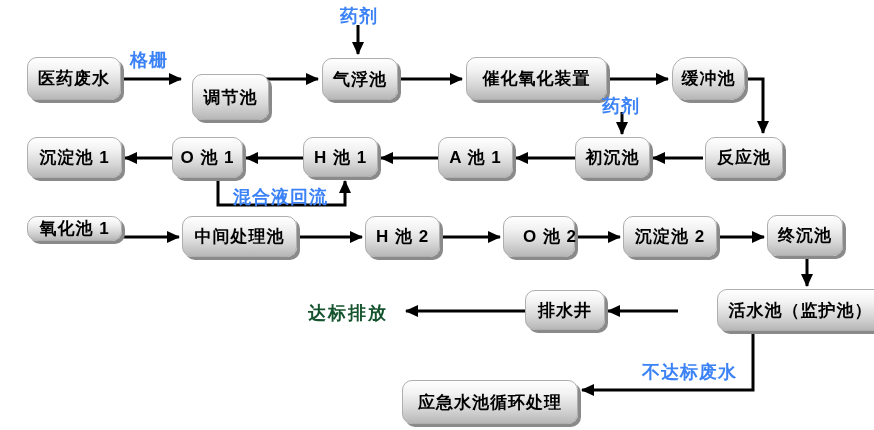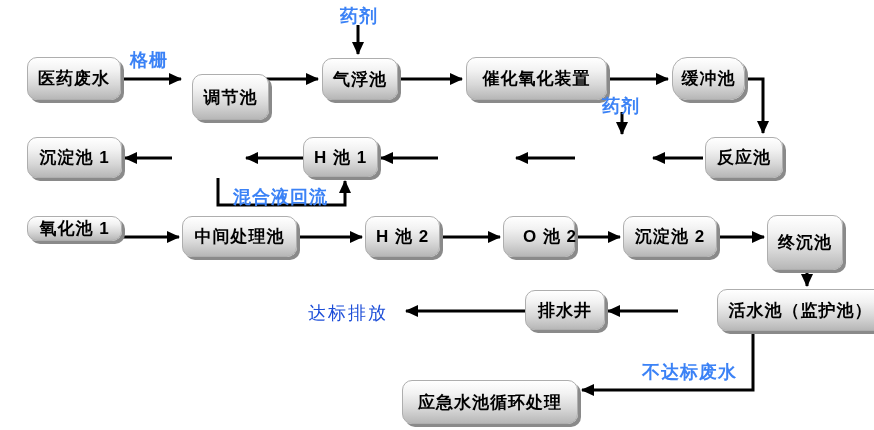--- a/index.html
+++ b/index.html
@@ -26,21 +26,21 @@
     text-align:right;
   }
   .edge-label{
     position:absolute;
     font-weight:bold;color:#3b82f6;
     font-size:18px;letter-spacing:1px;
     white-space:nowrap;
   }
   .terminal-label{
     position:absolute;
-    font-weight:normal;color:#1d4ed8;
+    font-weight:bold;color:#14532d;
     font-size:18px;letter-spacing:2px;
     white-space:nowrap;
   }
 </style>
 </head>
 <body>
 
 <div id="canvas">
 
   <svg id="arrows" xmlns="http://www.w3.org/2000/svg" viewBox="0 0 874 430">
@@ -73,29 +73,32 @@
     <polyline points="753,331 753,390 582,390" marker-end="url(#ah)"></polyline>
   </svg>
 
   <div class="node" style="left:27px;top:57px;width:94px;height:43px;">医药废水</div>
   <div class="node" style="left:192px;top:58px;width:77px;height:46px;margin-top:16px;">调节池</div>
   <div class="node" style="left:322px;top:58px;width:76px;height:42px;">气浮池</div>
   <div class="node" style="left:466px;top:57px;width:141px;height:43px;">催化氧化装置</div>
   <div class="node" style="left:672px;top:57px;width:73px;height:43px;border-radius:15px;">缓冲池</div>
 
   <div class="node" style="left:27px;top:137px;width:95px;height:41px;">沉淀池 1</div>
+  <div class="node" style="left:172px;top:137px;width:71px;height:41px;">O 池 1</div>
   <div class="node" style="left:303px;top:137px;width:75px;height:40px;">H 池 1</div>
+  <div class="node" style="left:438px;top:137px;width:75px;height:41px;">A 池 1</div>
+  <div class="node" style="left:575px;top:137px;width:75px;height:41px;">初沉池</div>
   <div class="node" style="left:705px;top:137px;width:78px;height:41px;">反应池</div>
 
   <div class="node" style="left:27px;top:216px;width:95px;height:25px;">氧化池 1</div>
   <div class="node" style="left:182px;top:216px;width:115px;height:41px;">中间处理池</div>
   <div class="node" style="left:365px;top:216px;width:75px;height:41px;">H 池 2</div>
   <div class="node" style="left:503px;top:216px;width:72px;height:41px;padding-left:22px;">O 池 2</div>
   <div class="node" style="left:623px;top:216px;width:94px;height:41px;">沉淀池 2</div>
-  <div class="node" style="left:767px;top:215px;width:76px;height:55px;">终沉池</div>
+  <div class="node" style="left:767px;top:215px;width:76px;height:41px;">终沉池</div>
 
   <div class="node" style="left:525px;top:290px;width:80px;height:40px;">排水井</div>
   <div class="node" style="left:678px;top:289px;width:167px;height:42px;margin-left:39px;">活水池（监护池）</div>
 
   <div class="node" style="left:402px;top:380px;width:176px;height:44px;">应急水池循环处理</div>
 
   <div class="edge-label" style="left:130px;top:48px;">格栅</div>
   <div class="edge-label" style="left:340px;top:4px;">药剂</div>
   <div class="edge-label" style="left:602px;top:94px;">药剂</div>
   <div class="edge-label" style="left:642px;top:360px;">不达标废水</div>

